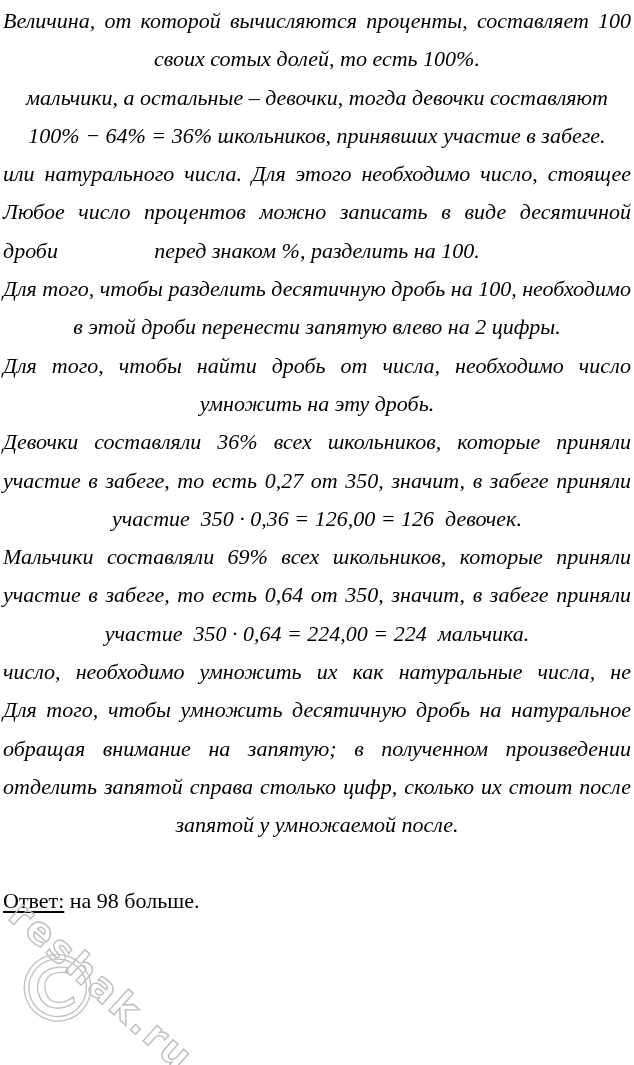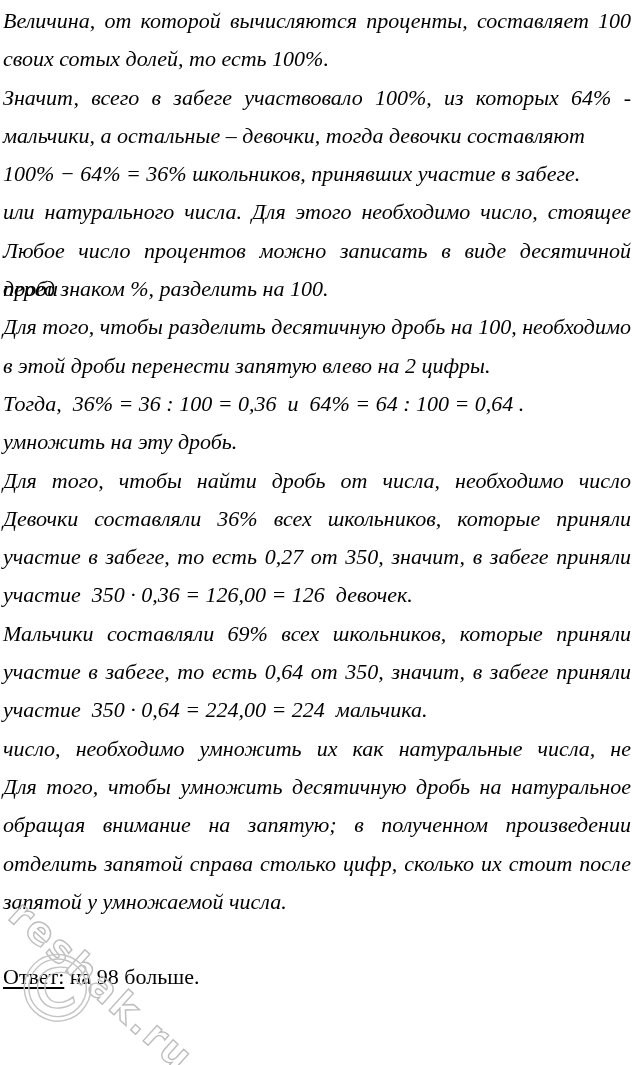--- a/index.html
+++ b/index.html
@@ -21,21 +21,21 @@
     z-index: 1;
     padding: 2px 3px 0 3px;
   }
   .paragraph {
     margin: 0;
     font-style: italic;
   }
   .line {
     height: 38.3px;
     line-height: 38.3px;
-    text-align: left;
+    text-align: center;
     white-space: nowrap;
   }
   .line.j {
     white-space: normal;
     text-align: justify;
     text-align-last: justify;
   }
   .answer {
     margin-top: 37px;
     height: 38px;
@@ -80,56 +80,52 @@
 </head>
 <body>
 
 <div class="doc">
   <div>
       <div class="paragraph">
         <div class="line j">Величина, от которой вычисляются проценты, составляет 100</div>
         <div class="line">своих сотых долей, то есть 100%.</div>
       </div>
       <div class="paragraph">
-        <div class="line j">Значит, всего в забеге участвовало 100%, из которых 64% -</div>
         <div class="line">мальчики, а остальные – девочки, тогда девочки составляют</div>
         <div class="line">100% − 64% = 36% школьников, принявших участие в забеге.</div>
       </div>
       <div class="paragraph">
         <div class="line j">или натурального числа. Для этого необходимо число, стоящее</div>
         <div class="line j">Любое число процентов можно записать в виде десятичной дроби</div>
         <div class="line">перед знаком %, разделить на 100.</div>
       </div>
       <div class="paragraph">
         <div class="line j">Для того, чтобы разделить десятичную дробь на 100, необходимо</div>
         <div class="line">в этой дроби перенести запятую влево на 2 цифры.</div>
       </div>
       <div class="paragraph">
-        <div class="line">Тогда,&nbsp; 36% = 36 : 100 = 0,36&nbsp; и&nbsp; 64% = 64 : 100 = 0,64&nbsp;.</div>
-      </div>
-      <div class="paragraph">
+        <div class="line j">Для того, чтобы найти дробь от числа, необходимо число</div>
         <div class="line">умножить на эту дробь.</div>
-        <div class="line j">Для того, чтобы найти дробь от числа, необходимо число</div>
       </div>
       <div class="paragraph">
         <div class="line j">Девочки составляли 36% всех школьников, которые приняли</div>
         <div class="line j">участие в забеге, то есть 0,27 от 350, значит, в забеге приняли</div>
         <div class="line">участие&nbsp; 350 · 0,36 = 126,00 = 126&nbsp; девочек.</div>
       </div>
       <div class="paragraph">
         <div class="line j">Мальчики составляли 69% всех школьников, которые приняли</div>
         <div class="line j">участие в забеге, то есть 0,64 от 350, значит, в забеге приняли</div>
         <div class="line">участие&nbsp; 350 · 0,64 = 224,00 = 224&nbsp; мальчика.</div>
       </div>
       <div class="paragraph">
         <div class="line j">число, необходимо умножить их как натуральные числа, не</div>
         <div class="line j">Для того, чтобы умножить десятичную дробь на натуральное</div>
         <div class="line j">обращая внимание на запятую; в полученном произведении</div>
         <div class="line j">отделить запятой справа столько цифр, сколько их стоит после</div>
-        <div class="line">запятой у умножаемой числа.</div>
+        <div class="line">запятой у умножаемой после.</div>
       </div>
     </div>
   <div class="answer">
     <span class="answer-label">Ответ:</span><span> на 98 больше.</span>
   </div>
 </div>
 
 <div class="watermark">
   <span class="wm-text">reshak.ru</span>
   <span class="wm-copy">©</span>

